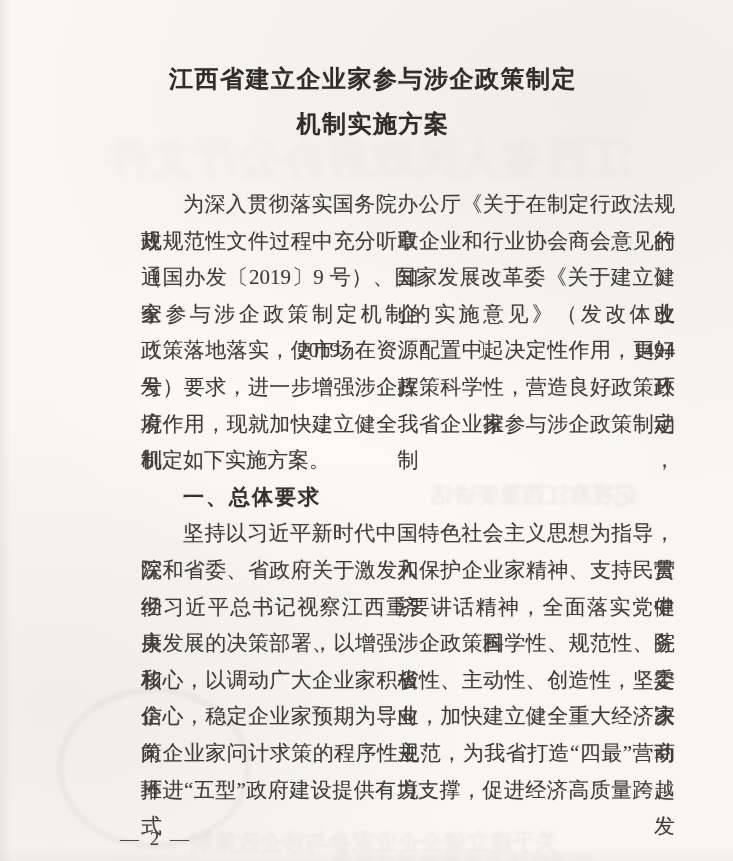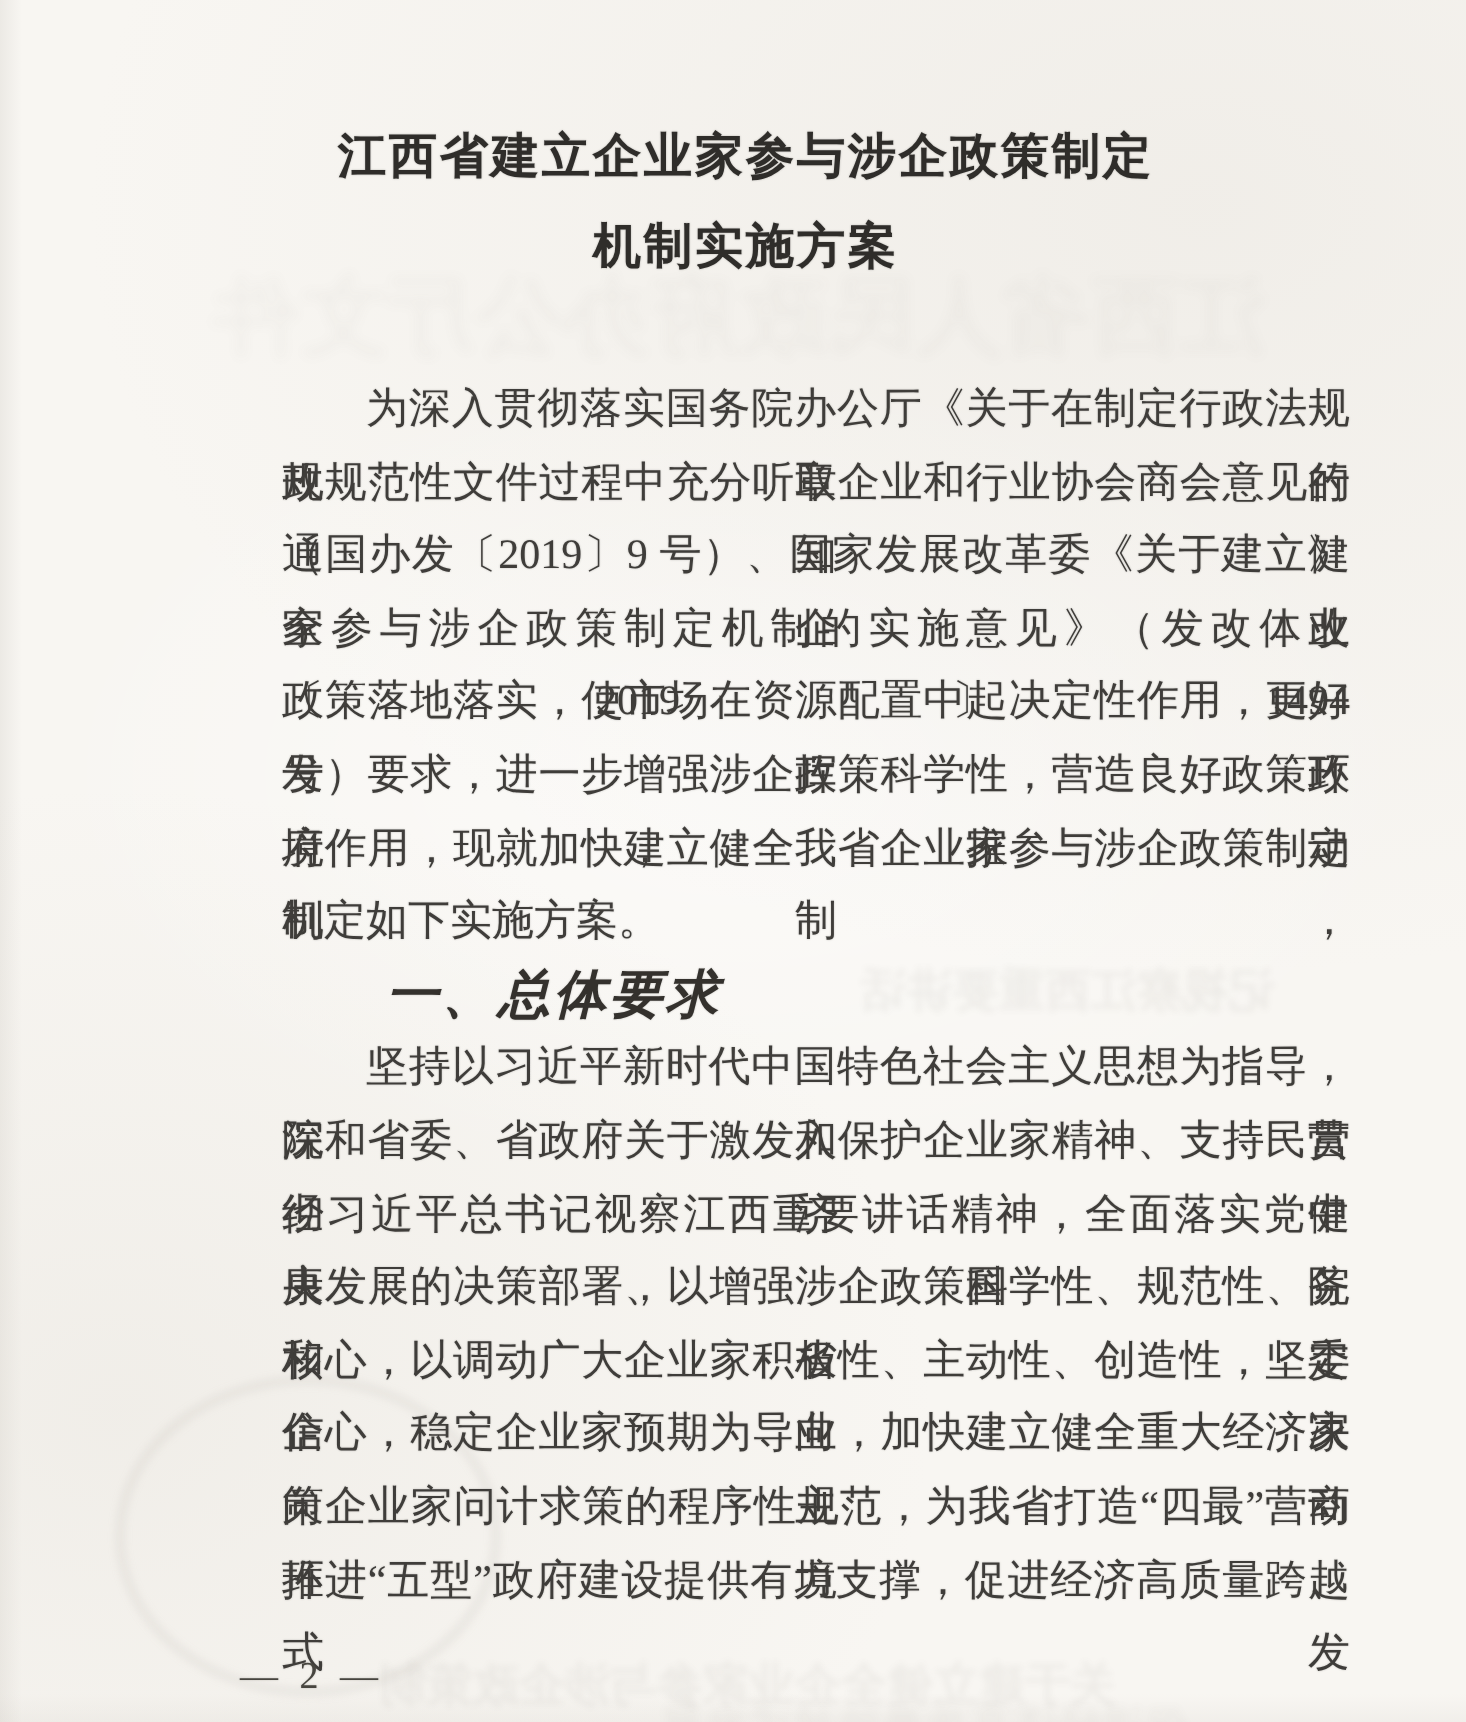--- a/index.html
+++ b/index.html
@@ -62,24 +62,23 @@
     text-align-last:left;
     text-shadow:0 0 1px rgba(63,61,58,.32);
     margin-left:44px;
   }
   .line.fill{text-align-last:justify;}
   .line.indent{text-indent:2em;}
   .line.heading{
     font-weight:bold;
     text-indent:2em;
     font-family:"Liberation Sans","DejaVu Sans",sans-serif;
-    font-size:26px;
+    font-size:21px;
     color:#34312d;
     letter-spacing:2px;
-    font-style:italic;
   }
   .pagenum{
     position:absolute;left:120px;top:828px;
     font-size:19px;letter-spacing:3px;
     color:#47453f;
     text-shadow:0 0 1px rgba(70,68,63,.3);
   }
 </style>
 </head>
 <body>

